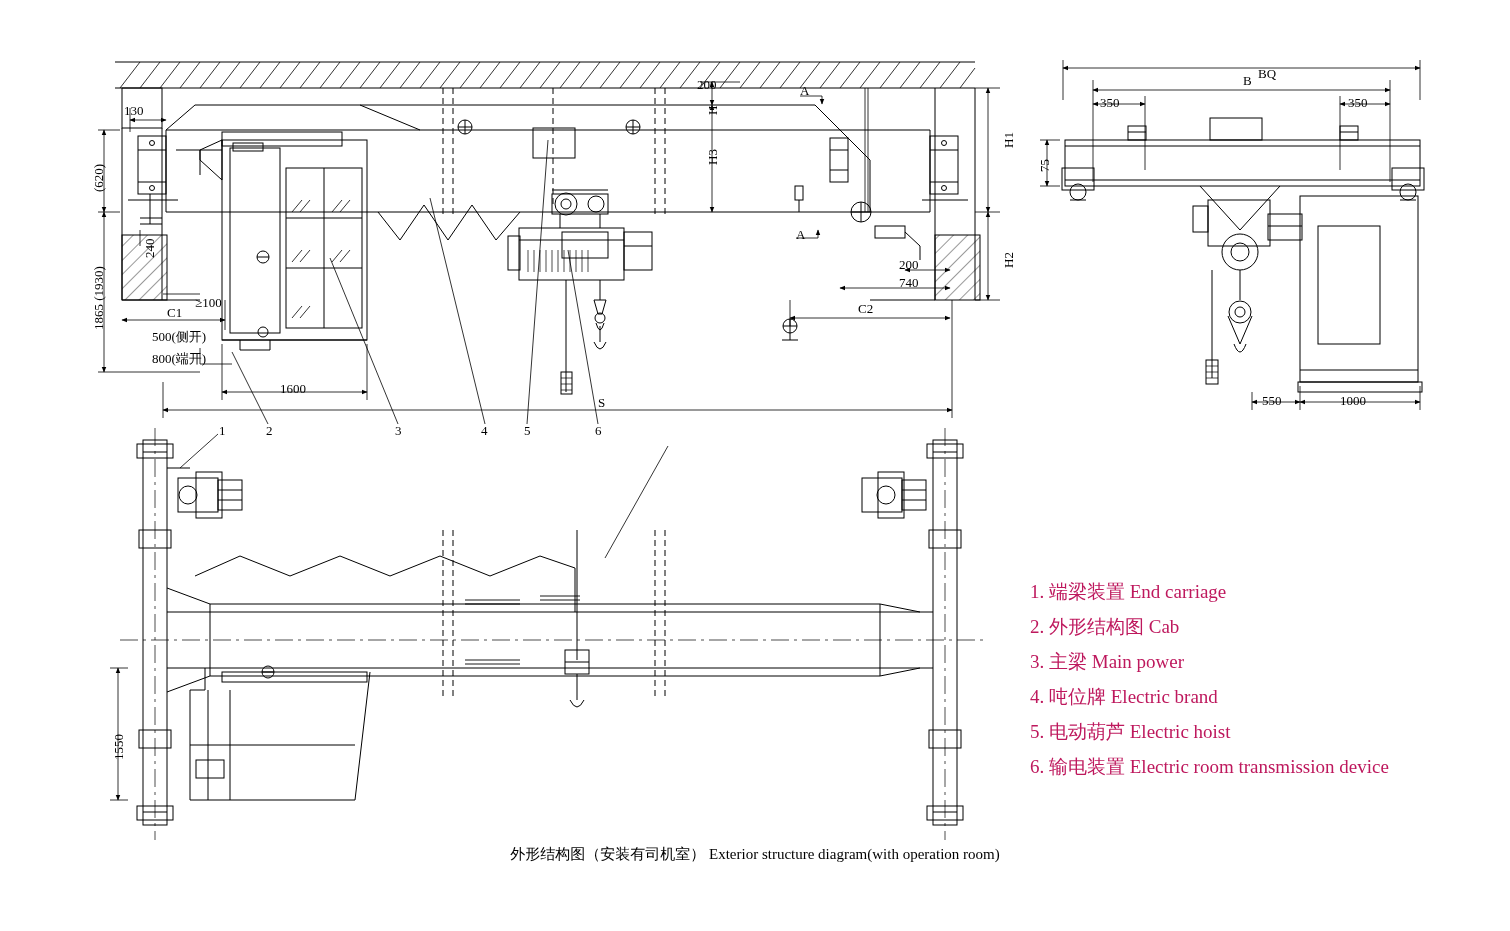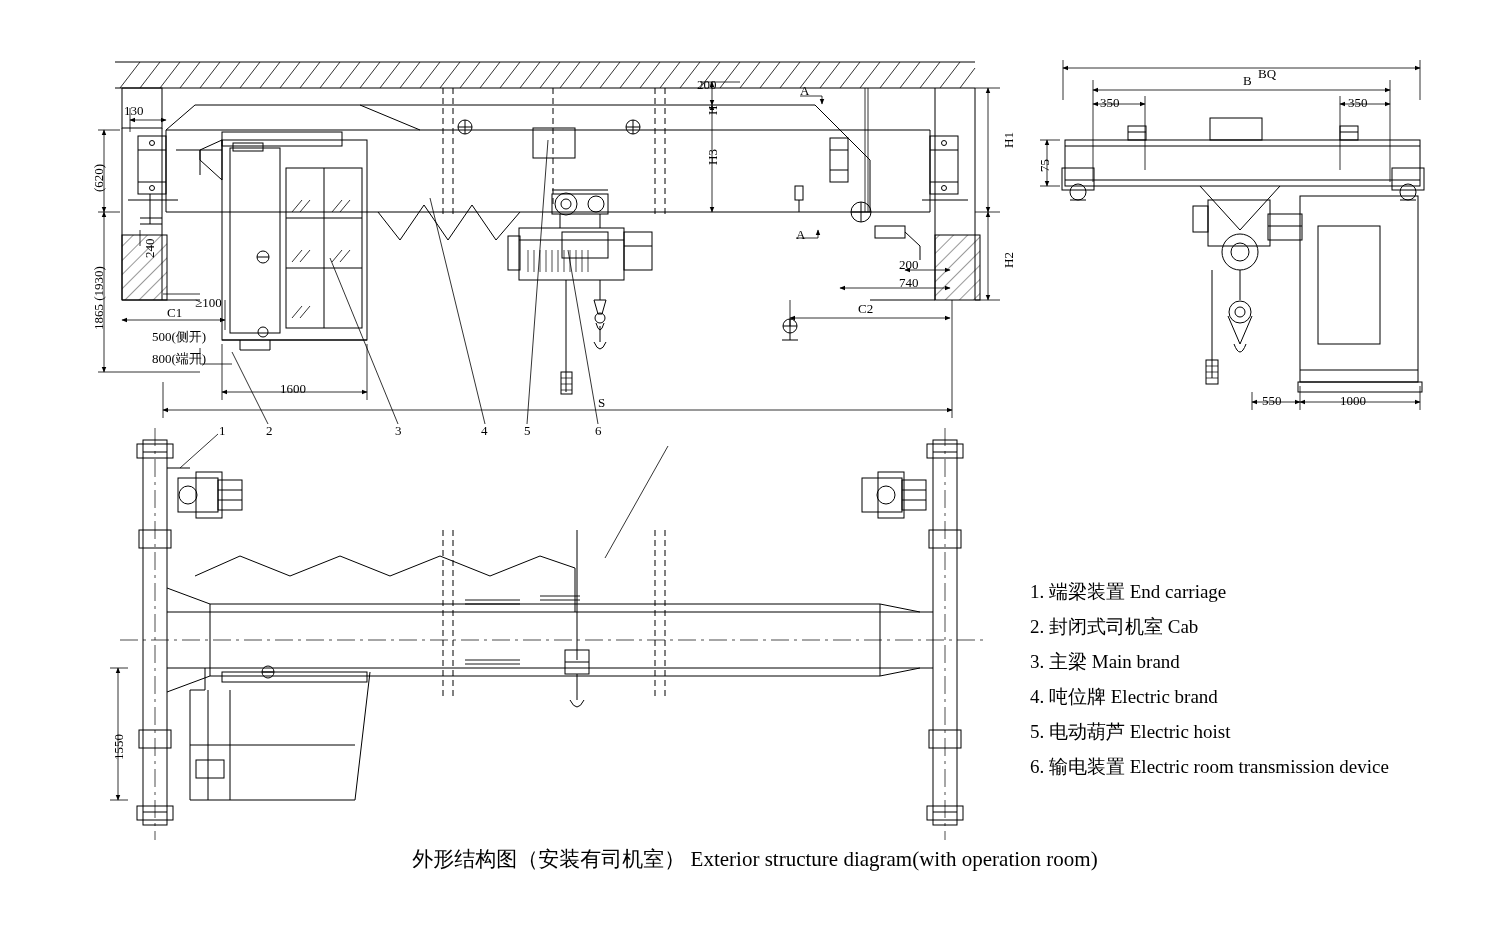--- a/index.html
+++ b/index.html
@@ -35,33 +35,33 @@
   }
   .legend {
     position: absolute;
     left: 1030px;
     top: 582px;
     width: 460px;
   }
   .legend-item {
     font-family: "Liberation Serif", serif;
     font-size: 19px;
-    color: #000000;
+    color: #be185d;
     line-height: 1;
     margin-bottom: 16px;
     white-space: nowrap;
   }
   .caption {
     position: absolute;
     left: 0;
     top: 845px;
     width: 1510px;
     text-align: center;
     font-family: "Liberation Serif", serif;
-    font-size: 21px;
+    font-size: 15px;
     color: #000;
     white-space: nowrap;
   }
 </style>
 </head>
 <body>
 
 <svg id="canvas" viewBox="0 0 1510 931" xmlns="http://www.w3.org/2000/svg">
   <defs>
     <pattern id="hatchR" width="10" height="10" patternUnits="userSpaceOnUse" patternTransform="rotate(45)">
@@ -563,25 +563,25 @@
 <div class="lbl" style="left:524px;top:424px;">5</div>
 <div class="lbl" style="left:595px;top:424px;">6</div>
 
 <div class="legend">
   <div class="legend-item">
     <span>1.</span>
     <span>端梁装置 End carriage</span>
   </div>
   <div class="legend-item">
     <span>2.</span>
-    <span>封闭式司机室 Cab</span>
+    <span>外形结构图 Cab</span>
   </div>
   <div class="legend-item">
     <span>3.</span>
-    <span>主梁 Main brand</span>
+    <span>主梁 Main power</span>
   </div>
   <div class="legend-item">
     <span>4.</span>
     <span>吨位牌 Electric brand</span>
   </div>
   <div class="legend-item">
     <span>5.</span>
     <span>电动葫芦 Electric hoist</span>
   </div>
   <div class="legend-item">

